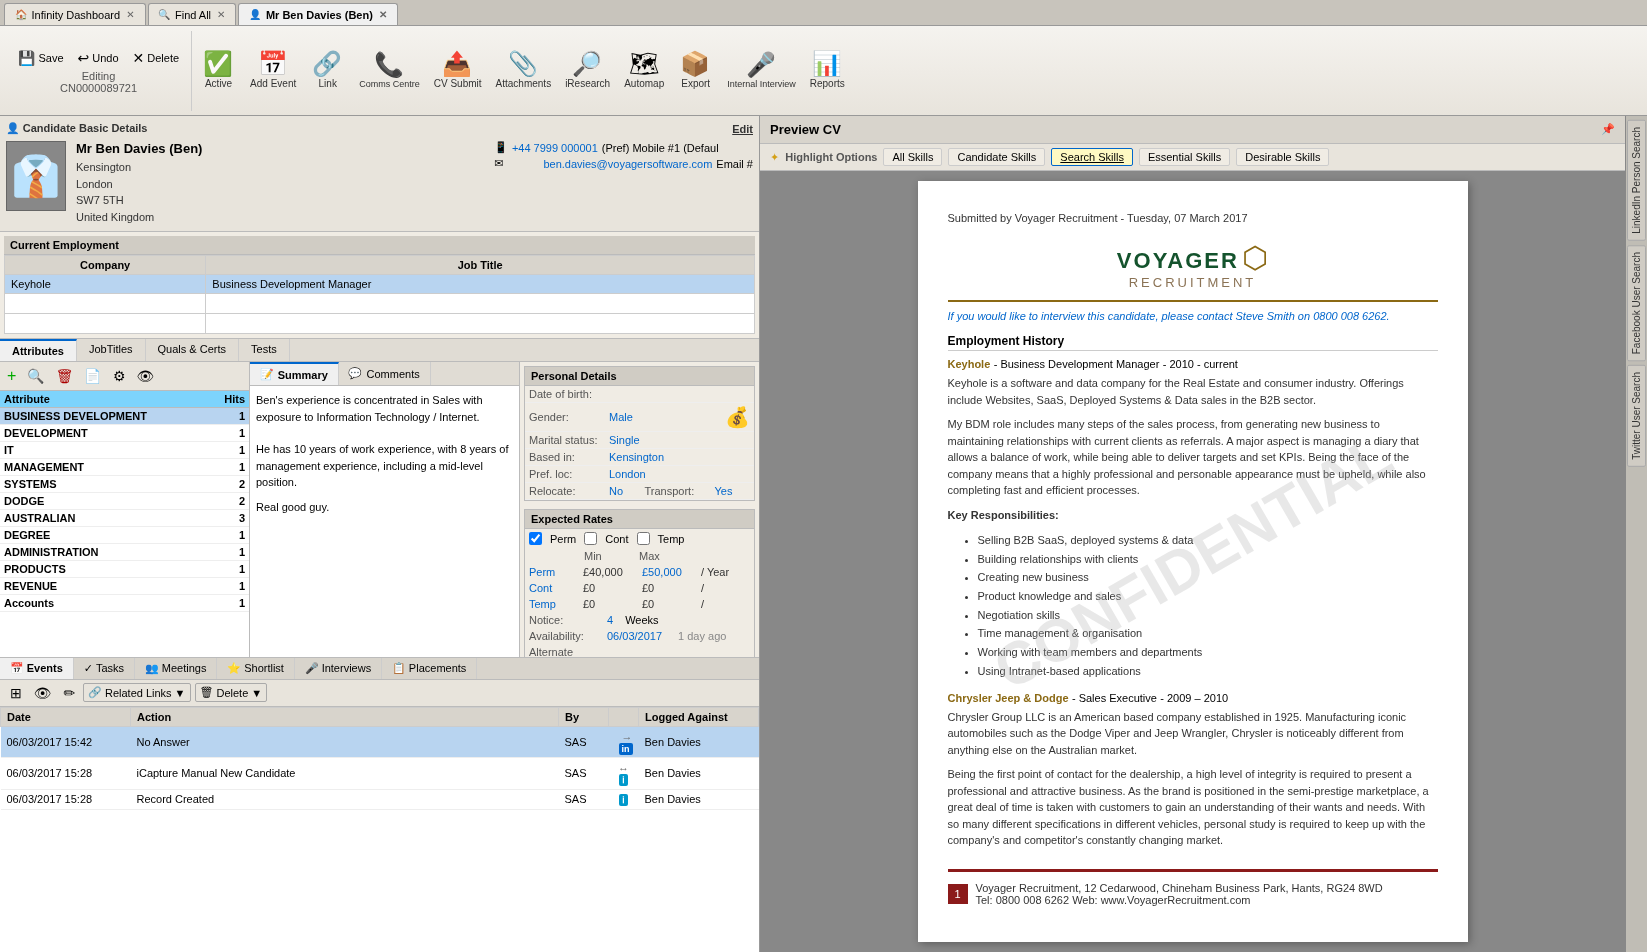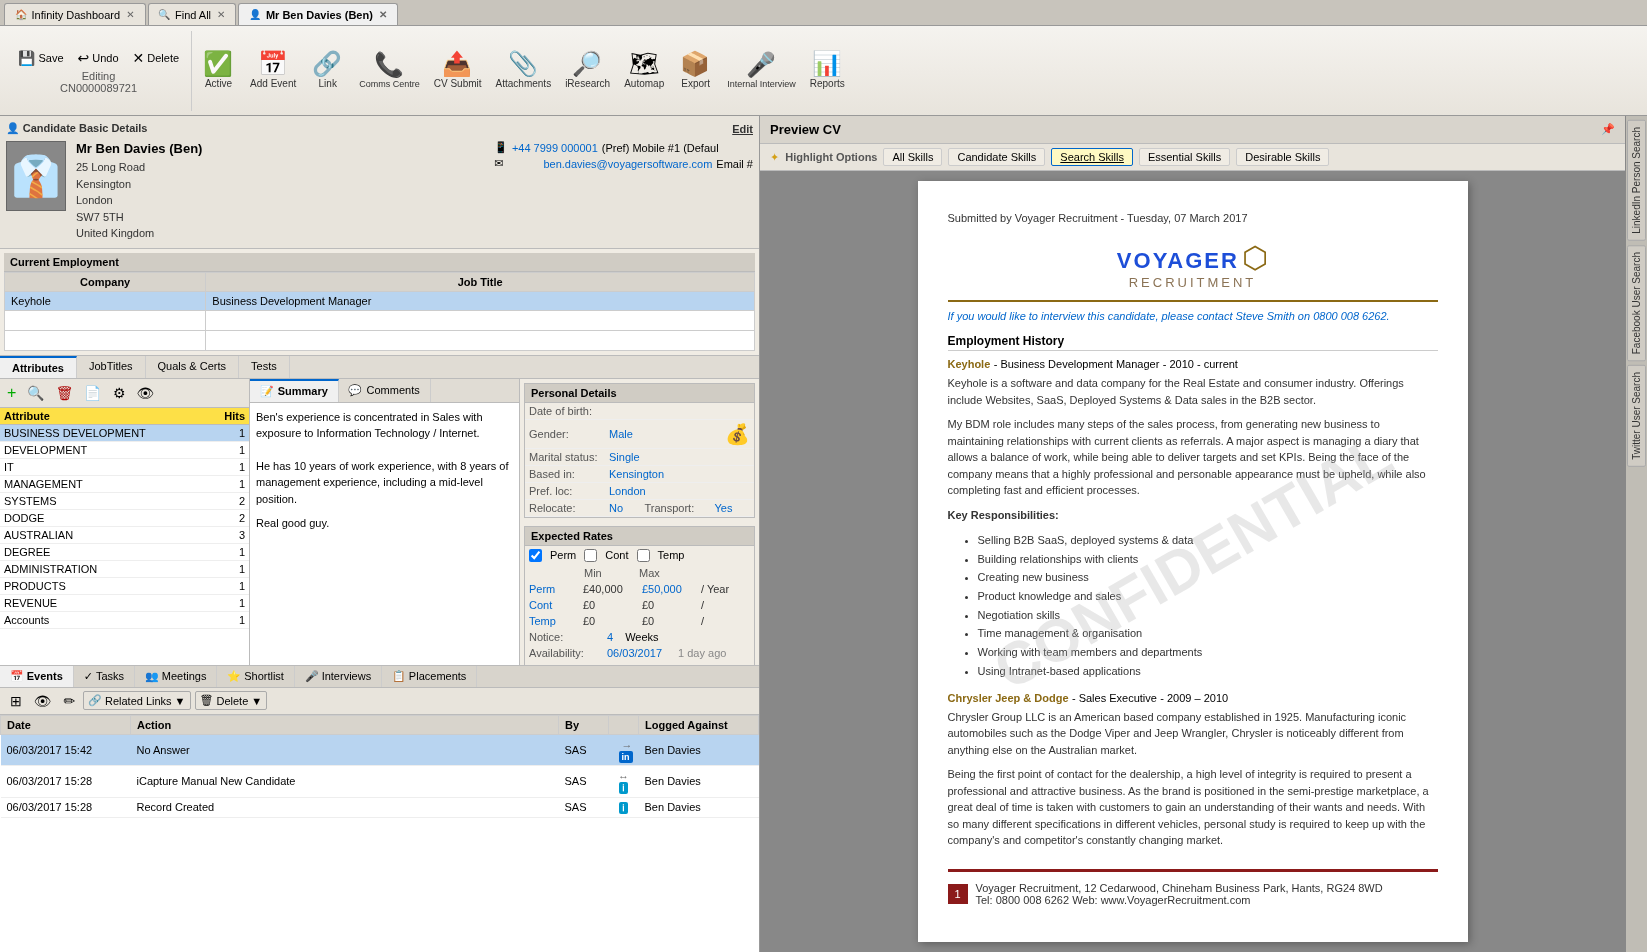--- a/index.html
+++ b/index.html
@@ -53,25 +53,25 @@
     .subtab { padding: 4px 12px; cursor: pointer; border-right: 1px solid #ccc; font-size: 11px; }
     .subtab.active { background: #f0f0f0; font-weight: bold; border-top: 2px solid #0066cc; }
 
     
     .middle-split { display: flex; flex: 1; overflow: hidden; }
 
     
     .attributes-panel { width: 250px; border-right: 1px solid #bbb; display: flex; flex-direction: column; }
     .attr-toolbar { display: flex; align-items: center; gap: 3px; padding: 3px; background: #e8e4dc; border-bottom: 1px solid #bbb; }
     .attr-btn { cursor: pointer; font-size: 14px; padding: 1px 3px; border: 1px solid transparent; border-radius: 2px; }
-    .attr-table-header { display: flex; background: #fde047; border-bottom: 1px solid #bbb; padding: 2px 4px; }
+    .attr-table-header { display: flex; background: #7dd3fc; border-bottom: 1px solid #bbb; padding: 2px 4px; }
     .attr-col-name { flex: 1; font-weight: bold; font-size: 11px; }
     .attr-col-hits { width: 35px; font-weight: bold; font-size: 11px; text-align: right; }
     .attr-table { flex: 1; overflow-y: auto; background: #fff; }
-    .attr-row { display: flex; padding: 2px 4px; border-bottom: 1px solid #eee; cursor: pointer; }
+    .attr-row { display: flex; padding: 2px 4px; border-bottom: 1px solid #eee; cursor: pointer; font-weight: bold; }
     .attr-row.selected { background: #b8d4f0; }
     .attr-name { flex: 1; font-size: 11px; }
     .attr-hits { width: 35px; text-align: right; font-size: 11px; }
 
     
     .summary-panel { flex: 1; display: flex; flex-direction: column; }
     .summary-tabs { display: flex; background: #e0dcd4; border-bottom: 1px solid #bbb; }
     .summary-tab { display: flex; align-items: center; gap: 4px; padding: 4px 10px; cursor: pointer; border-right: 1px solid #ccc; font-size: 11px; }
     .summary-tab.active { background: #f0f0f0; font-weight: bold; border-top: 2px solid #0066cc; }
     .summary-content { flex: 1; padding: 6px; overflow-y: auto; background: #fff; font-size: 11px; line-height: 1.5; }
@@ -104,21 +104,21 @@
     .preview-header { display: flex; justify-content: space-between; align-items: center; padding: 6px 10px; background: #d8d4cc; border-bottom: 1px solid #bbb; }
     .preview-title { font-weight: bold; font-size: 13px; }
     .highlight-toolbar { display: flex; align-items: center; gap: 6px; padding: 4px 10px; background: #e8e4dc; border-bottom: 1px solid #bbb; }
     .highlight-label { font-weight: bold; color: #555; font-size: 11px; }
     .highlight-btn { padding: 2px 8px; cursor: pointer; border: 1px solid #ccc; border-radius: 2px; font-size: 11px; background: #f0ece4; }
     .highlight-btn.active { background: #fef9c3; border-color: #0066cc; text-decoration: underline; }
     .cv-container { flex: 1; overflow-y: scroll; background: #888; padding: 10px; display: flex; justify-content: center; }
     .cv-page { background: #fff; width: 550px; padding: 30px; box-shadow: 2px 2px 8px rgba(0,0,0,0.3); position: relative; }
     .cv-submitted { font-size: 12px; color: #333; margin-bottom: 15px; }
     .voyager-logo { text-align: center; margin: 10px 0; }
-    .voyager-title { font-size: 22px; color: #1d4ed8; font-weight: bold; letter-spacing: 2px; }
+    .voyager-title { font-size: 22px; color: #14532d; font-weight: bold; letter-spacing: 2px; }
     .voyager-subtitle { font-size: 13px; color: #8B7355; letter-spacing: 3px; }
     .voyager-divider { border: none; border-top: 2px solid #8B6914; margin: 8px 0; }
     .logo-hex { display: inline-block; font-size: 30px; color: #8B6914; }
     .cv-contact-note { color: #0066cc; font-size: 11px; font-style: italic; margin: 8px 0; }
     .cv-section-title { font-weight: bold; font-size: 12px; margin: 12px 0 6px; border-bottom: 1px solid #ccc; padding-bottom: 2px; }
     .cv-job-title { font-size: 12px; margin-bottom: 4px; }
     .cv-job-title strong { color: #8B6914; }
     .cv-body-text { font-size: 11px; color: #333; line-height: 1.5; margin-bottom: 8px; }
     .cv-bullet-list { padding-left: 30px; font-size: 11px; color: #333; line-height: 1.7; }
     .cv-watermark { position: absolute; top: 50%; left: 50%; transform: translate(-50%, -50%) rotate(-30deg); font-size: 60px; color: rgba(180,180,180,0.3); font-weight: bold; white-space: nowrap; pointer-events: none; }
@@ -250,21 +250,20 @@
         </span>
         <span class="edit-link">Edit</span>
       </div>
       <div class="candidate-info">
         <div class="avatar">
           <span style="font-size:40px;">👔</span>
         </div>
         <div class="candidate-name-block">
           <div class="candidate-name">Mr Ben Davies (Ben)</div>
           <div class="candidate-address">
-            <div>25 Long Road</div>
             <div>Kensington</div>
             <div>London</div>
             <div>SW7 5TH</div>
             <div>United Kingdom</div>
           </div>
         </div>
         <div class="candidate-contact">
           <div style="display:flex;align-items:center;gap:4px;">
             <span>📱</span>
             <span class="phone-link">+44 7999 000001</span>

